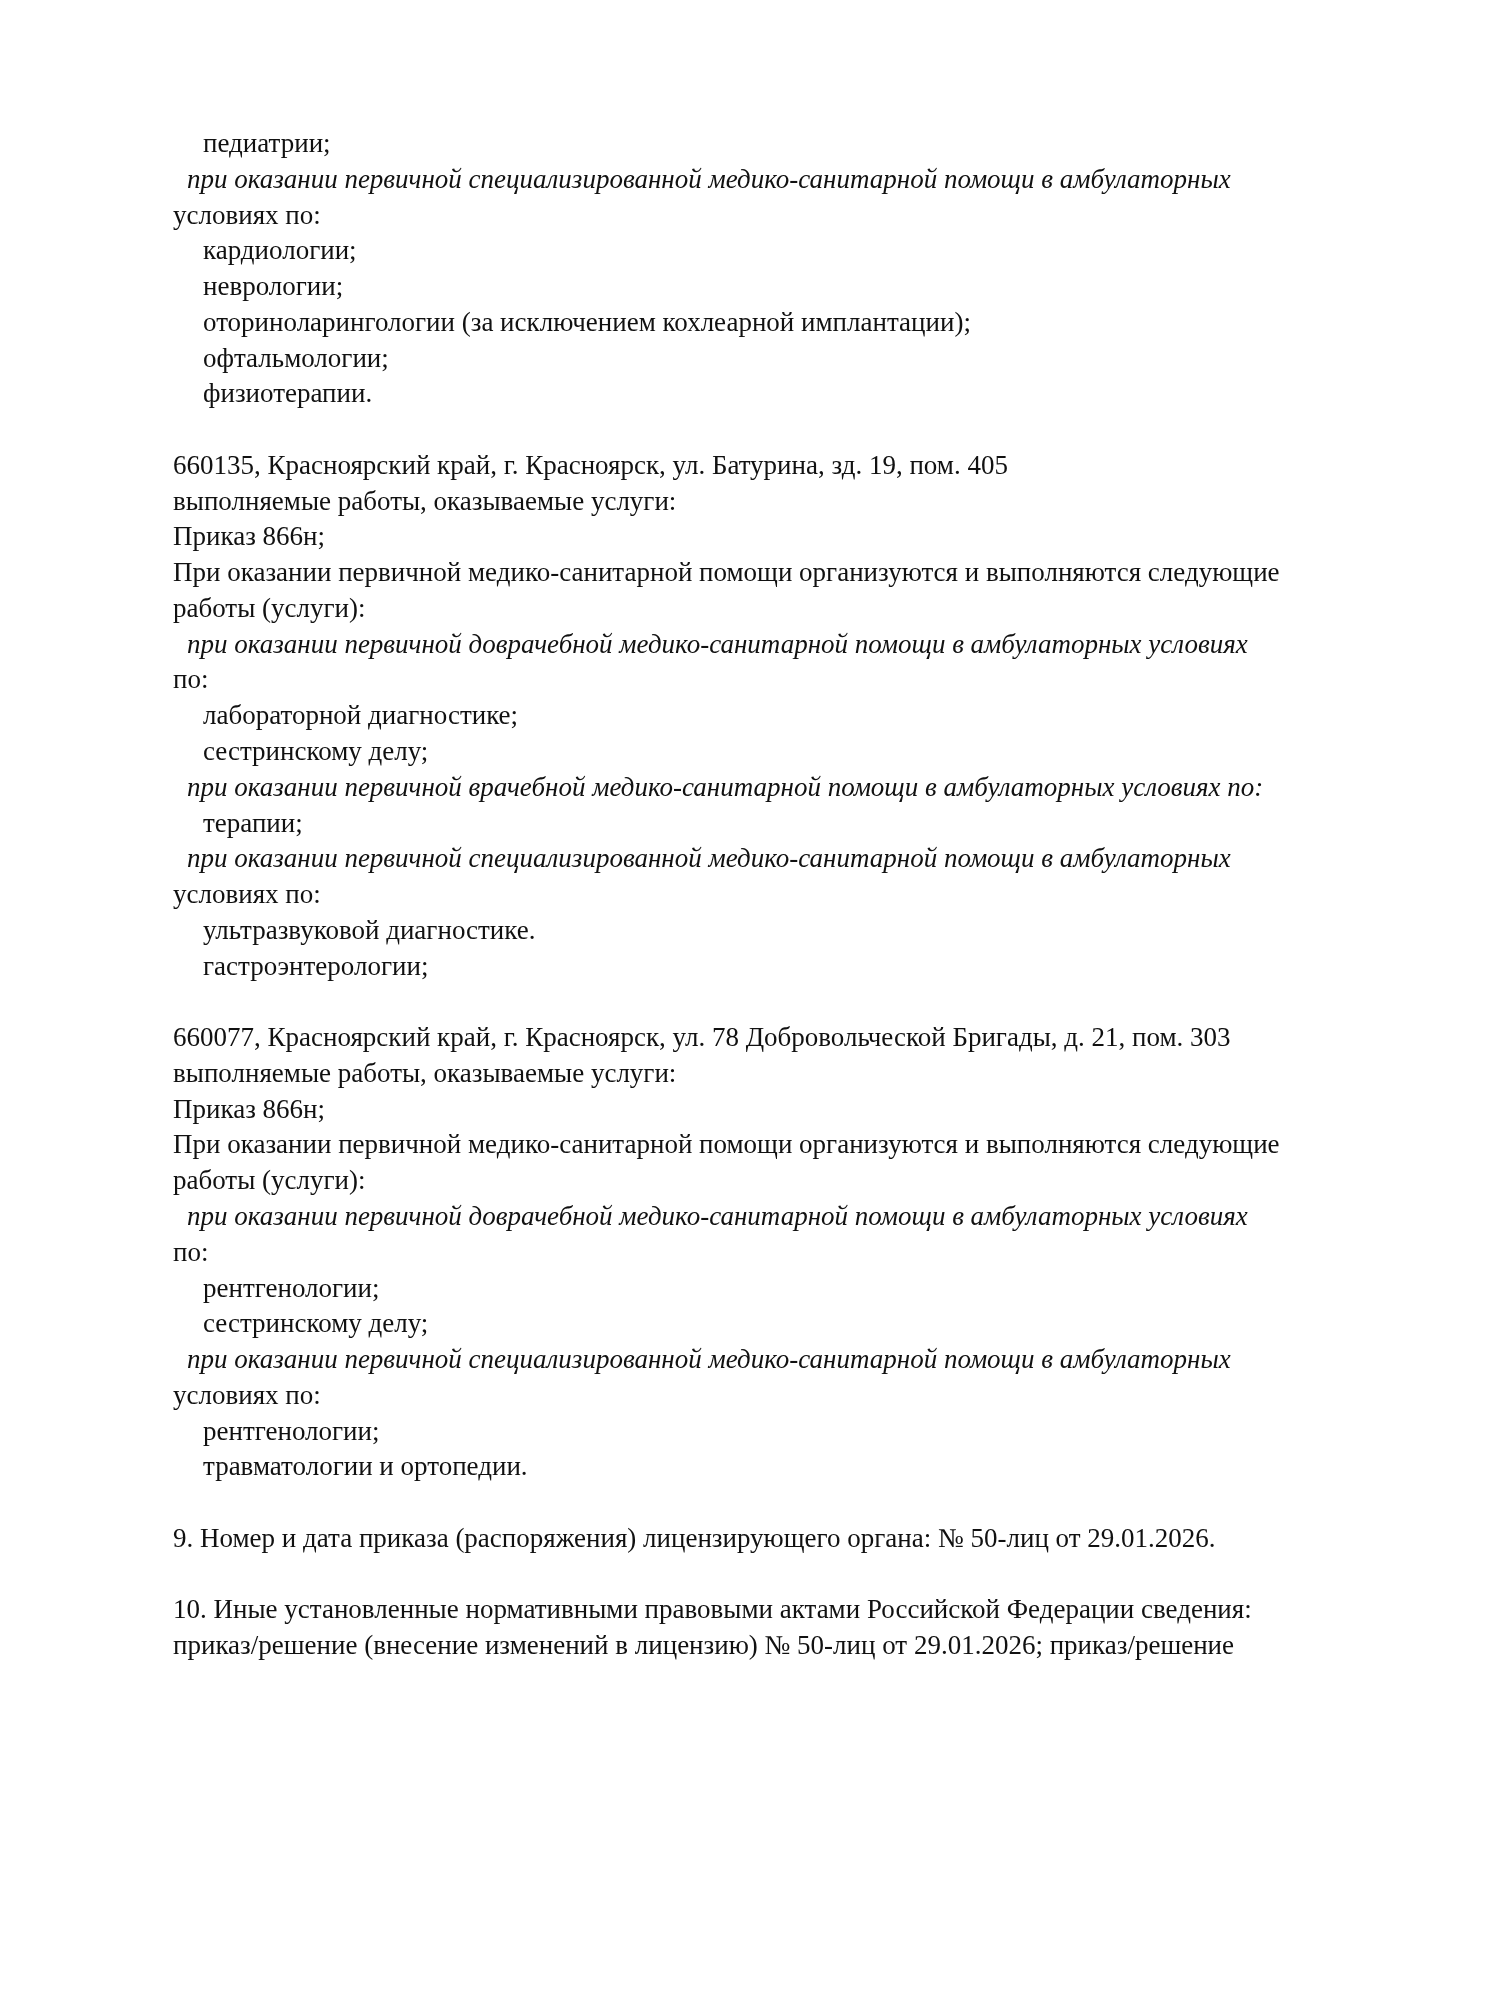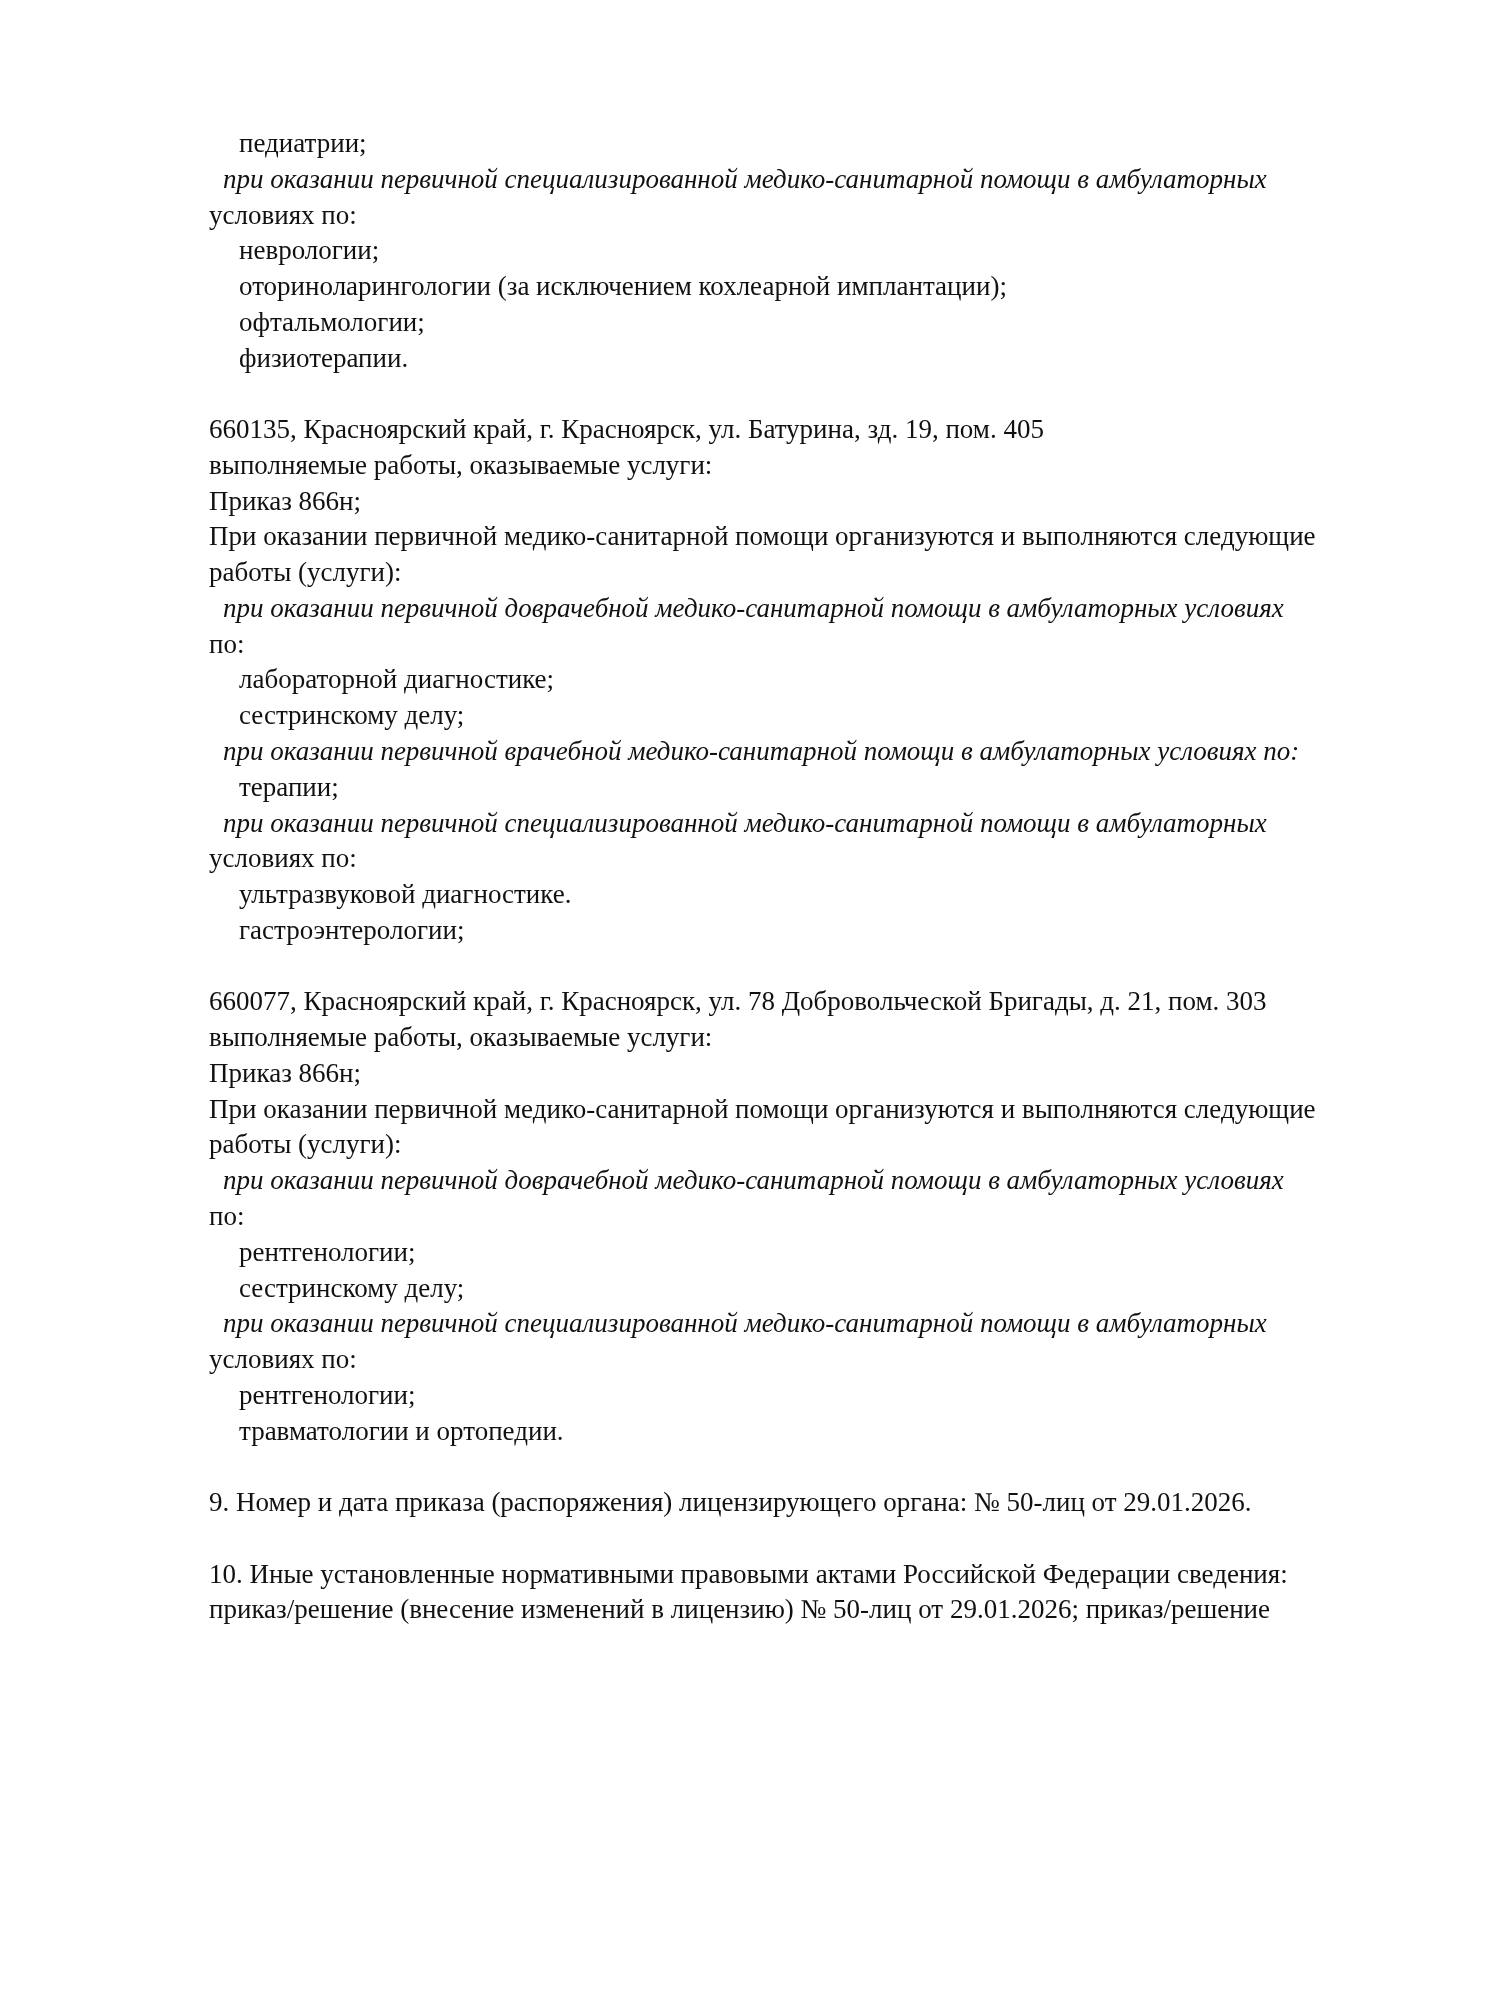--- a/index.html
+++ b/index.html
@@ -6,36 +6,36 @@
   body { width: 1502px; height: 2000px; position: relative; overflow: hidden; }
   .page {
     position: absolute;
     left: 173px;
     top: 126px;
     width: 1200px;
     font-family: "Liberation Serif", "DejaVu Serif", serif;
     font-size: 27px;
     line-height: 35.77px;
     color: #111111;
-    margin-left: 36px;
   }
   .line { white-space: pre; height: 35.77px; }
   .ind1 { padding-left: 14px; font-style: italic; }
   .ind2 { padding-left: 30px; }
   .blank { height: 35.77px; }
 </style>
 </head>
 <body>
 
 <div class="page">
 
   <div>
     <div class="line ind2">педиатрии;</div>
     <div class="line ind1">при оказании первичной специализированной медико-санитарной помощи в амбулаторных</div>
     <div class="line">условиях по:</div>
+    <div class="line ind2">кардиологии;</div>
     <div class="line ind2">неврологии;</div>
     <div class="line ind2">оториноларингологии (за исключением кохлеарной имплантации);</div>
     <div class="line ind2">офтальмологии;</div>
     <div class="line ind2">физиотерапии.</div>
   </div>
 
   <div class="blank"></div>
 
   <div>
     <div class="line">660135, Красноярский край, г. Красноярск, ул. Батурина, зд. 19, пом. 405</div>

